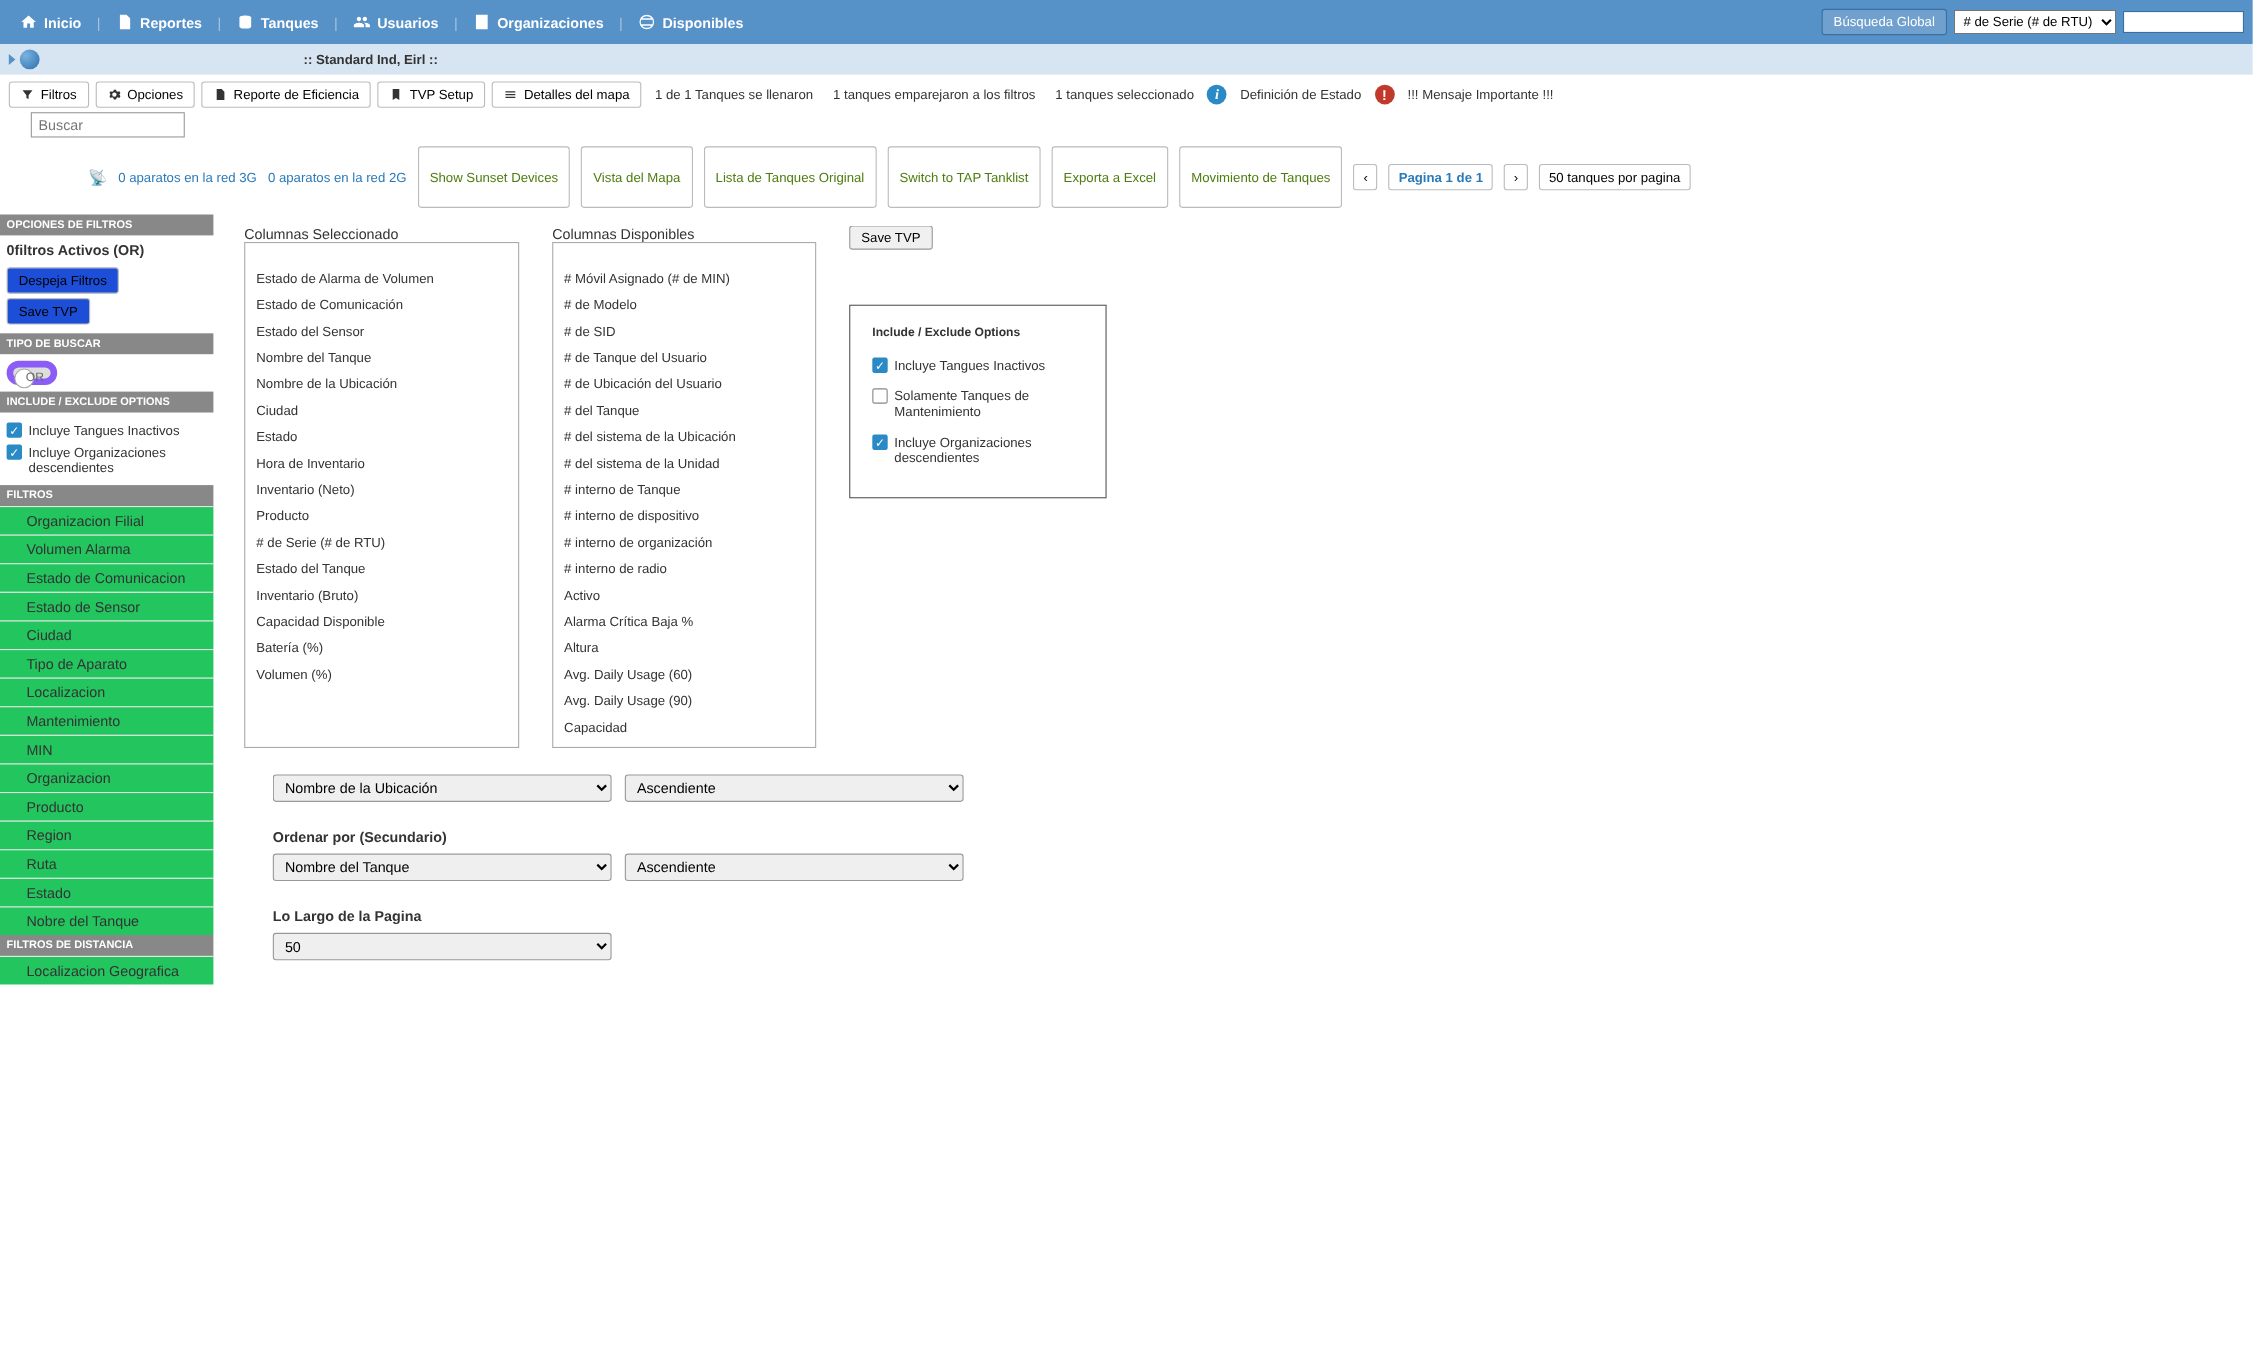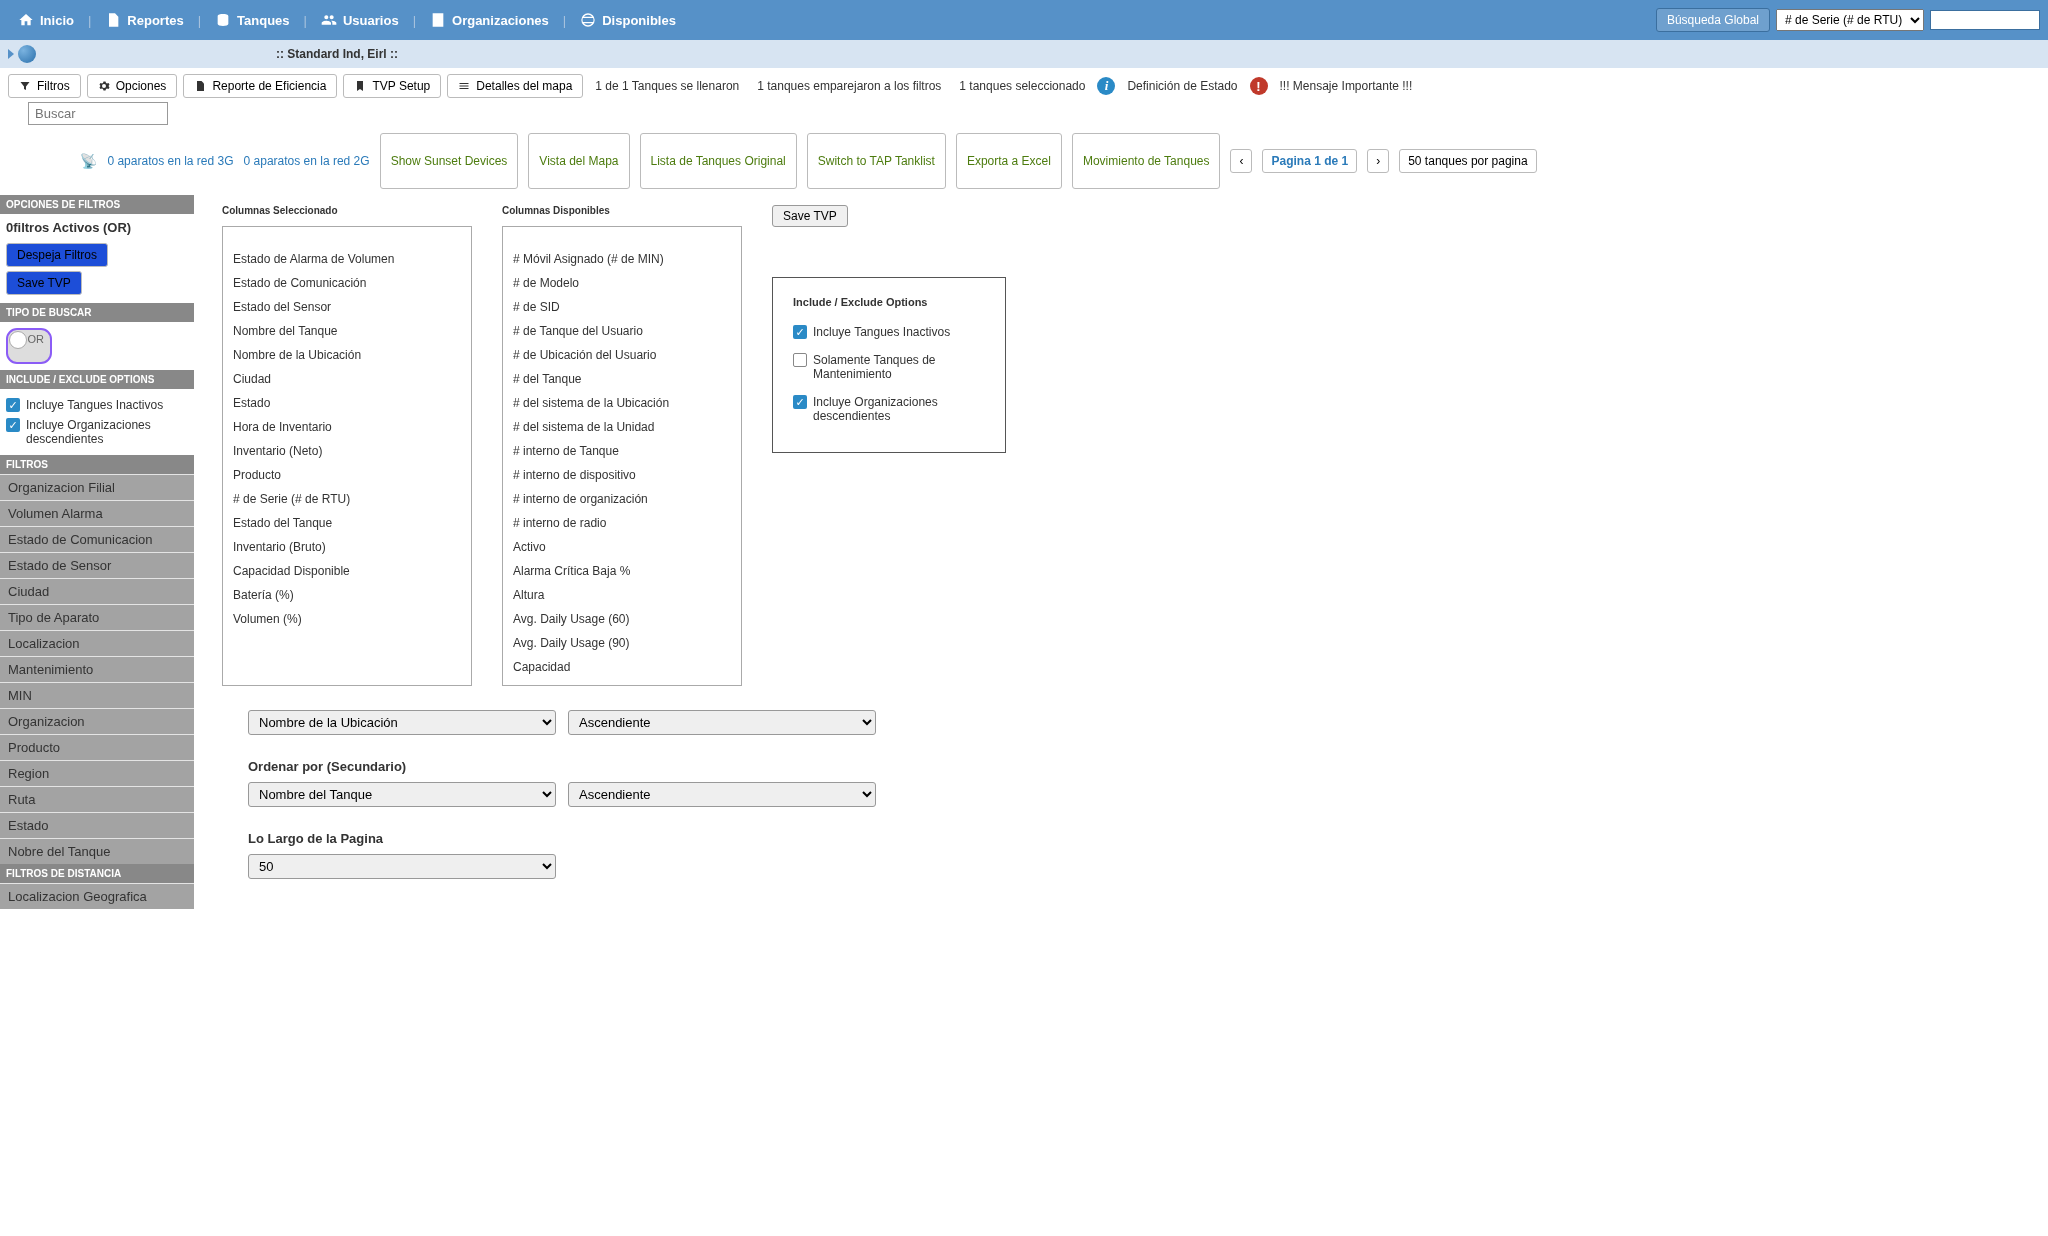--- a/index.html
+++ b/index.html
@@ -34,33 +34,33 @@
 .subbar .page-btn { background: #fff; border: 1px solid #bbb; border-radius: 3px; padding: 4px 8px; font-size: 12px; cursor: pointer; }
 .subbar .page-info { color: #2a7ab9; font-weight: bold; }
 
 
 .main { display: flex; justify-content: flex-end; }
 .sidebar { width: 194px; background: #fff; }
 .side-head { background: #888; color: #fff; font-weight: bold; font-size: 10px; padding: 4px 6px; text-transform: uppercase; }
 .side-block { padding: 6px 6px; }
 .side-strong { font-weight: bold; font-size: 13px; margin-bottom: 6px; display: block; }
 .side-btn { background: #1d4ed8; border: 1px solid #bbb; border-radius: 3px; padding: 4px 10px; font-size: 12px; display: inline-block; margin: 2px 0; cursor: pointer; }
-.or-toggle { width: 46px; height: 36px; border-radius: 11px; background: #ddd; border: 2px solid #8b5cf6; position: relative; }
+.or-toggle { width: 46px; height: 22px; border-radius: 11px; background: #ddd; border: 6px solid #8b5cf6; position: relative; }
 .or-toggle .knob { width: 18px; height: 18px; border-radius: 50%; background: #fff; border: 1px solid #aaa; position: absolute; left: 1px; top: 1px; }
 .or-toggle .lbl { position: absolute; right: 6px; top: 3px; font-size: 11px; color: #666; }
 .chk-row { display: flex; align-items: flex-start; gap: 6px; padding: 3px 0; font-size: 12px; }
 .chk { width: 14px; height: 14px; background: #2a8ac6; border-radius: 2px; display: inline-flex; align-items: center; justify-content: center; color: #fff; font-size: 11px; flex-shrink: 0; }
 .filter-list { }
-.filter-item { padding: 5px 8px; font-size: 13px; border-top: 1px solid #e4e4e4; cursor: pointer; background: #a3a3a3; }
+.filter-item { padding: 5px 24px; font-size: 13px; border-top: 1px solid #e4e4e4; cursor: pointer; background: #22c55e; }
 
 
 .content { flex: 1; padding: 10px 14px 30px 28px; }
 .cols-row { display: flex; gap: 30px; align-items: flex-start; }
 .col-block { }
-.col-title { font-weight: bold; font-size: 10px; margin-bottom: 10px; display: block; }
+.col-title { font-weight: normal; font-size: 13px; display: block; }
 .listbox { border: 1px solid #aaa; width: 250px; height: 460px; overflow-y: auto; padding: 20px 0; }
 .listbox .li { padding: 5px 10px; font-size: 12px; cursor: pointer; }
 .save-btn { background: #f0f0f0; border: 1px solid #999; border-radius: 3px; padding: 3px 10px; font-size: 12px; cursor: pointer; }
 .inc-box { border: 1px solid #555; padding: 18px 20px 18px 20px; width: 234px; margin-top: 50px; }
 .inc-box .ib-title { font-weight: bold; font-size: 11px; margin-bottom: 14px; }
 .inc-box .chk-row { font-size: 12px; margin-bottom: 8px; }
 .inc-box .chk-empty { width: 14px; height: 14px; border: 1px solid #888; border-radius: 2px; display: inline-block; flex-shrink: 0; }
 
 .sort-block { margin-top: 24px; margin-left: 26px; }
 .sort-label { font-weight: bold; font-size: 13px; margin-bottom: 8px; display: block; }

